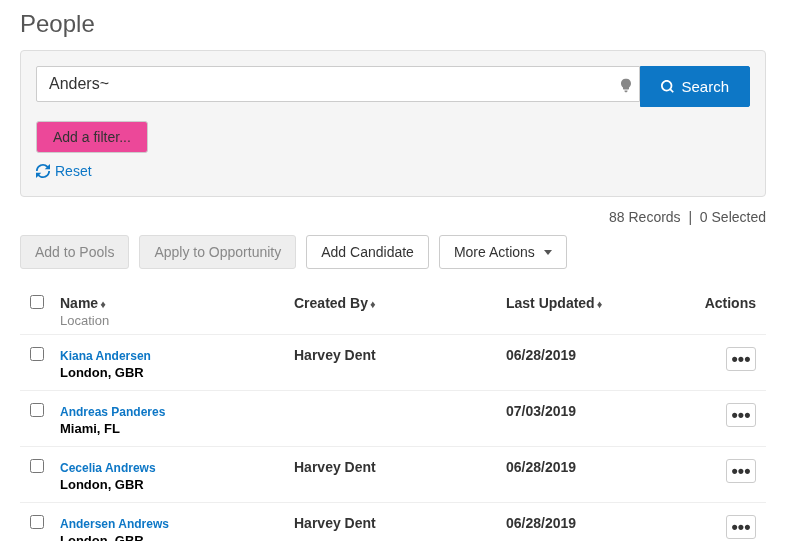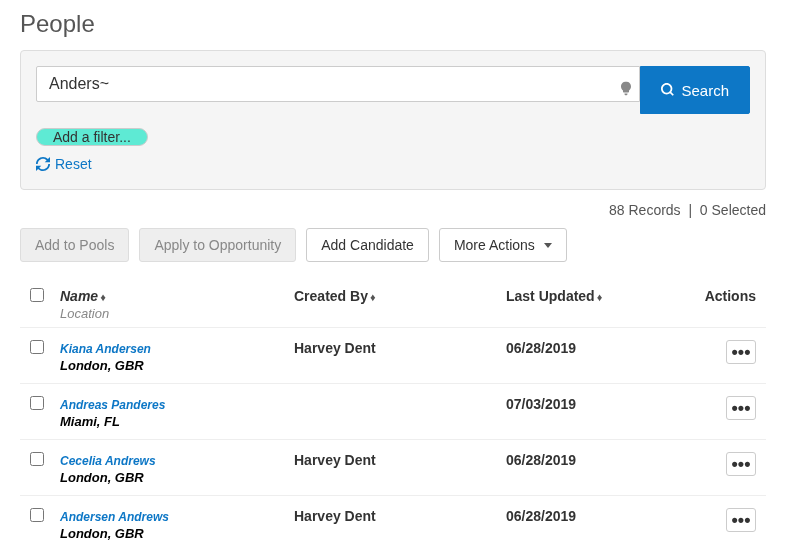--- a/index.html
+++ b/index.html
@@ -5,41 +5,41 @@
 * { box-sizing: border-box; margin: 0; padding: 0; }
 body { font-family: -apple-system, BlinkMacSystemFont, "Segoe UI", Arial, sans-serif; font-size: 14px; color: #333; background: #fff; }
 .page { width: 786px; padding: 10px 20px 0 20px; }
 h1 { font-size: 24px; font-weight: 400; color: #555; margin-bottom: 12px; }
 
 .search-panel { background: #f5f5f5; border: 1px solid #ddd; border-radius: 4px; padding: 15px; margin-bottom: 12px; }
 .search-row { display: flex; margin-bottom: 14px; }
 .search-input { flex: 1; height: 36px; padding: 6px 30px 6px 12px; border: 1px solid #ccc; border-radius: 2px 0 0 2px; font-size: 16px; color: #333; outline: none; }
 .bulb-wrap { position: relative; }
 .bulb-icon { position: absolute; right: 8px; top: 50%; transform: translateY(-50%); font-size: 14px; color: #888; pointer-events: none; }
-.search-btn { background: #0d77c6; color: #fff; border: 1px solid #0d77c6; height: 48px; padding: 0 20px; font-size: 15px; border-radius: 0 2px 2px 0; cursor: pointer; display: flex; align-items: center; gap: 6px; }
+.search-btn { background: #0d77c6; color: #fff; border: 1px solid #0d77c6; height: 41px; padding: 0 20px; font-size: 15px; border-radius: 0 2px 2px 0; cursor: pointer; display: flex; align-items: center; gap: 6px; }
 .search-btn svg { width: 14px; height: 14px; fill: #fff; }
 
 .filter-row { margin-bottom: 10px; }
-.add-filter-btn { background: #5eead4; border: 1px solid #ccc; border-radius: 11px; padding: 0 16px; font-size: 14px; color: #333; cursor: pointer; }
+.add-filter-btn { background: #ec4899; border: 1px solid #ccc; border-radius: 3px; padding: 7px 16px; font-size: 14px; color: #333; cursor: pointer; }
 
 .reset-row { text-align: left; }
 .reset-link { color: #0d77c6; font-size: 14px; text-decoration: none; cursor: pointer; display: inline-flex; align-items: center; gap: 5px; }
 .reset-link svg { width: 14px; height: 14px; fill: #0d77c6; }
 
 .records-row { text-align: right; font-size: 14px; color: #555; margin-bottom: 10px; }
 
 .toolbar { display: flex; gap: 10px; margin-bottom: 18px; }
 .toolbar button { height: 34px; padding: 16px 14px; font-size: 14px; border-radius: 3px; cursor: pointer; background: #fff; border: 1px solid #ccc; color: #333; display: flex; align-items: center; gap: 5px; }
 .toolbar button.disabled { background: #eee; color: #888; border-color: #ddd; }
 .caret { display:inline-block; width:0; height:0; border-left:4px solid transparent; border-right:4px solid transparent; border-top:5px solid #555; margin-left:4px;}
 
 .table { width: 100%; }
 .thead { display: flex; padding: 8px 0 6px 0; border-bottom: 1px solid #eee; }
 .col-check { width: 40px; padding-left: 10px; }
-.col-name { flex: 1.3; font-weight: 700; color: #333; font-style: italic; }
+.col-name { flex: 1.3; font-weight: 700; color: #333; }
 .col-created { flex: 1.1; font-weight: 700; color: #333; }
 .col-updated { flex: 1; font-weight: 700; color: #333; margin-left: 14px; }
 .col-actions { width: 80px; text-align: right; font-weight: 700; padding-right: 10px;}
 .th-sub { font-weight: 400; color: #888; font-size: 13px; margin-top: 2px; }
 .sort-icon { font-size: 11px; color: #555; margin-left: 2px; }
 
 .row { display: flex; align-items: flex-start; padding: 12px 0 10px 0; border-bottom: 1px solid #eee; }
 .name-link { color: #0d77c6; text-decoration: none; font-size: 12px; }
 .location { color: #000000; font-size: 13px; margin-top: 2px; }
 .ellipsis-btn { background:#fff; border:1px solid #ccc; border-radius:3px; width:30px; height:24px; cursor:pointer; font-weight:700; line-height:0; font-size:18px; color:#333; }

